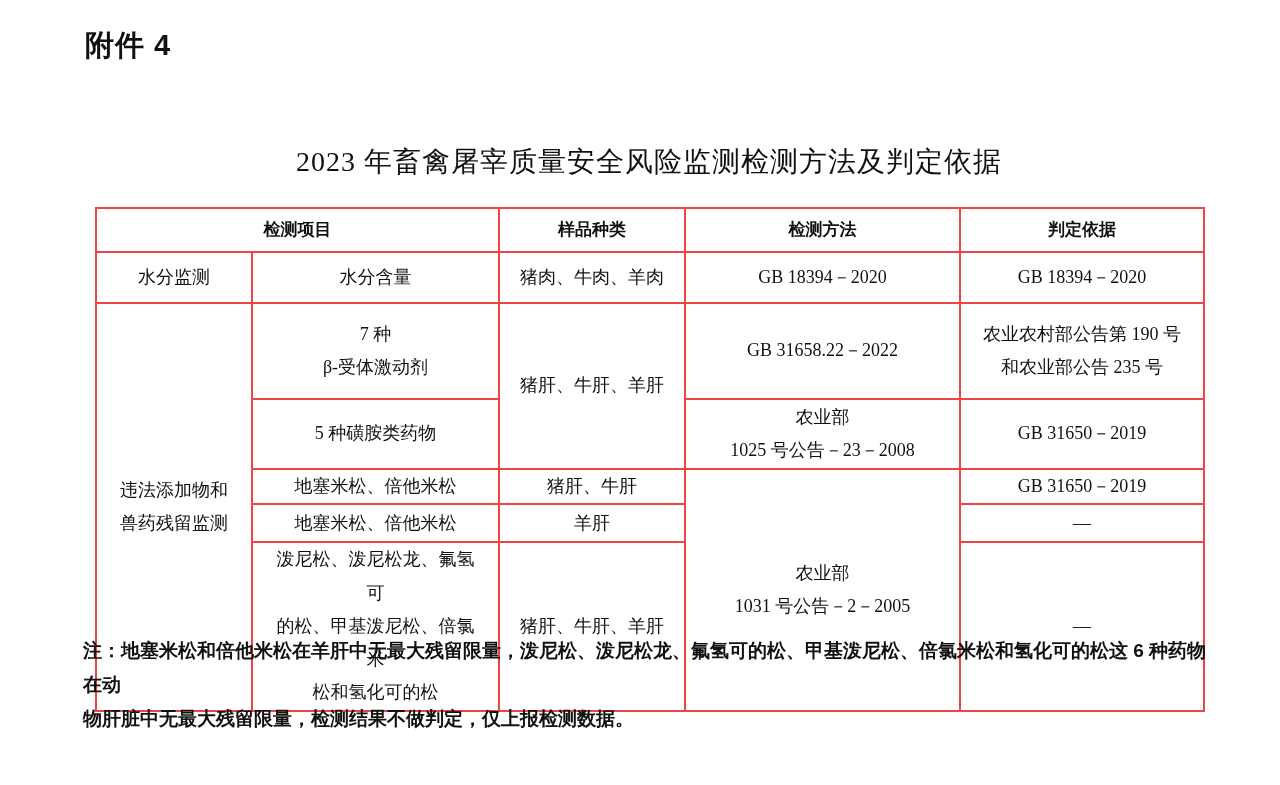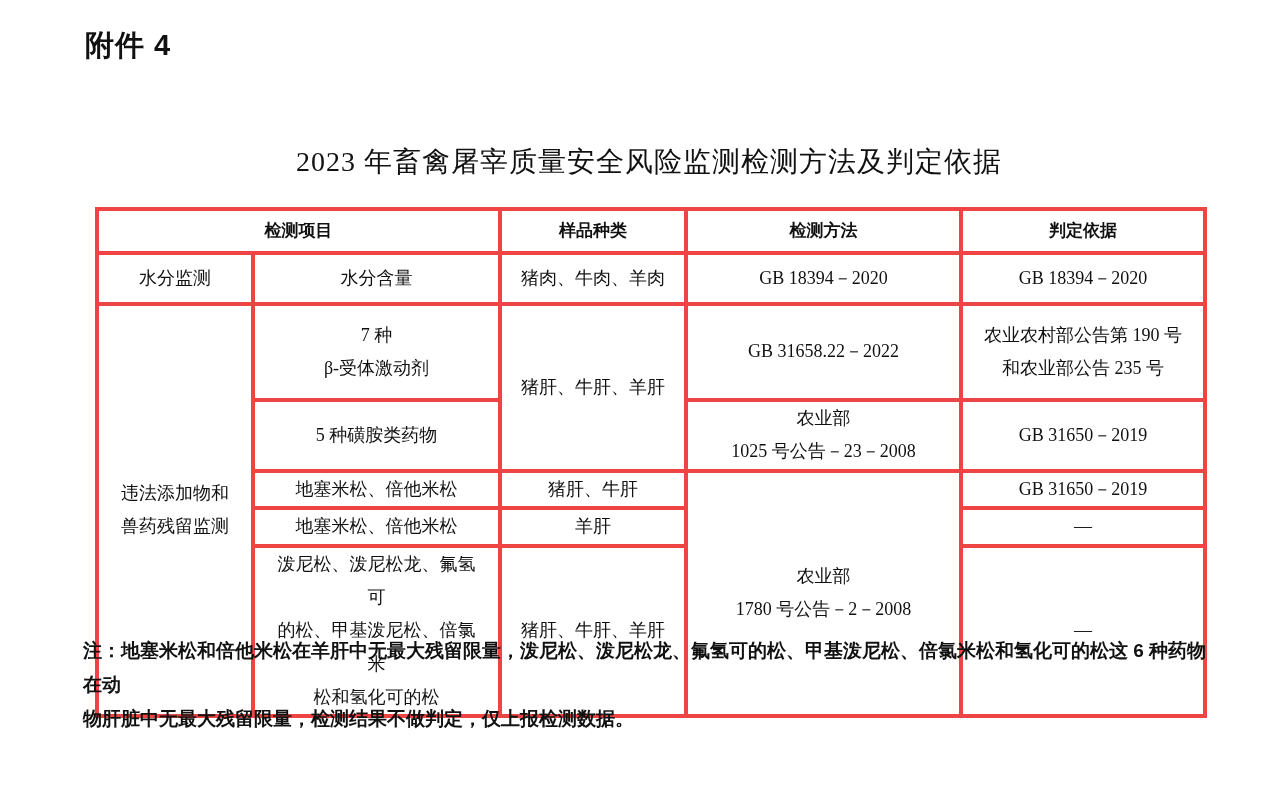--- a/index.html
+++ b/index.html
@@ -40,21 +40,21 @@
   table.doc-table {
     position: absolute;
     left: 95px;
     top: 207px;
     border-collapse: collapse;
     table-layout: fixed;
     width: 1108px;
   }
   .doc-table th,
   .doc-table td {
-    border: 4px solid #ef4444;
+    border: 2px solid #ef4444;
     text-align: center;
     vertical-align: middle;
     padding: 0 16px;
     font-size: 18px;
     line-height: 1.85;
     overflow: hidden;
   }
   .doc-table th {
     font-family: "Liberation Sans", "DejaVu Sans", sans-serif;
     font-weight: bold;
@@ -137,21 +137,21 @@
         <div>1025 号公告－23－2008</div>
       </td>
       <td>GB 31650－2019</td>
     </tr>
 
     <tr class="r-4">
       <td>地塞米松、倍他米松</td>
       <td>猪肝、牛肝</td>
       <td rowspan="3">
         <div>农业部</div>
-        <div>1780 号公告－2－2008</div>
+        <div>1031 号公告－2－2005</div>
       </td>
       <td>GB 31650－2019</td>
     </tr>
 
     <tr class="r-5">
       <td>地塞米松、倍他米松</td>
       <td>羊肝</td>
       <td>—</td>
     </tr>
 

